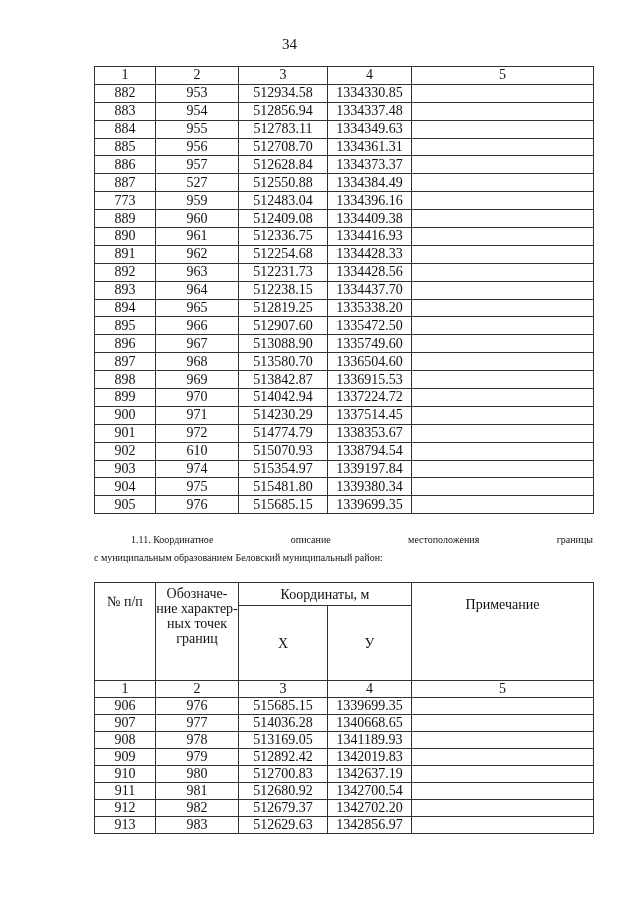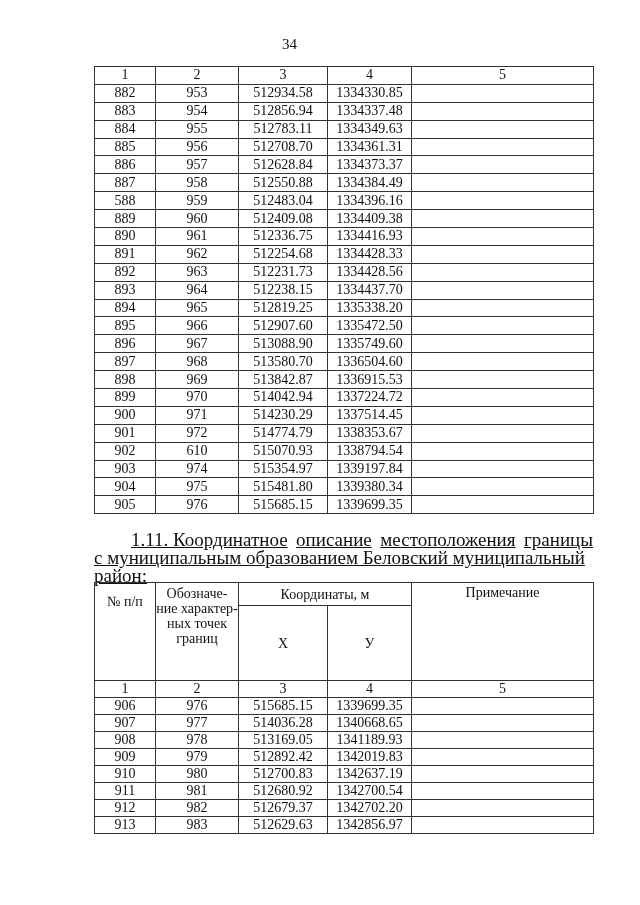--- a/index.html
+++ b/index.html
@@ -20,21 +20,21 @@
     border: 1px solid #333; text-align: center; padding: 0;
     font-weight: normal; line-height: 16px; vertical-align: middle;
   }
   #table1 { top: 66px; width: 499px; }
   #table1 td { height: 16.9px; }
   #table2 { top: 582px; width: 499px; }
   #table2 td { height: 15.4px; }
   #table2 th { font-size: 14px; line-height: 15px; }
   .intro {
     position: absolute; left: 94px; width: 499px; top: 531px;
-    font-size: 19px; line-height: 18px; text-decoration: underline;
+    font-size: 10px; line-height: 18px;
   }
   .intro .line1 {
     display: flex; justify-content: space-between; padding-left: 37px;
   }
   .hdr-top { vertical-align: top !important; }
 </style>
 </head>
 <body>
 
 <div class="page-number">34</div>
@@ -85,27 +85,27 @@
       </tr>
       <tr>
         <td>886</td>
         <td>957</td>
         <td>512628.84</td>
         <td>1334373.37</td>
         <td></td>
       </tr>
       <tr>
         <td>887</td>
-        <td>958</td>
+        <td>527</td>
         <td>512550.88</td>
         <td>1334384.49</td>
         <td></td>
       </tr>
       <tr>
-        <td>588</td>
+        <td>773</td>
         <td>959</td>
         <td>512483.04</td>
         <td>1334396.16</td>
         <td></td>
       </tr>
       <tr>
         <td>889</td>
         <td>960</td>
         <td>512409.08</td>
         <td>1334409.38</td>
@@ -242,21 +242,21 @@
       <col style="width:83px">
       <col style="width:89px">
       <col style="width:84px">
       <col style="width:182px">
   </colgroup>
   <thead>
     <tr>
       <th rowspan="2" class="hdr-top" style="height:86px;padding-top:11px;">№ п/п</th>
       <th rowspan="2" class="hdr-top" style="padding-top:3px;">Обозначе-ние характер-ных точек границ</th>
       <th colspan="2" style="height:22px;margin-left:40px;">Координаты, м</th>
-      <th rowspan="2" class="hdr-top" style="padding-top:2px;">Примечание</th>
+      <th rowspan="2" class="hdr-top" style="padding-top:14px;">Примечание</th>
     </tr>
     <tr>
       <th>X</th>
       <th>У</th>
     </tr>
   </thead>
   <tbody id="t2body">
     <tr>
       <td>1</td>
       <td>2</td>

